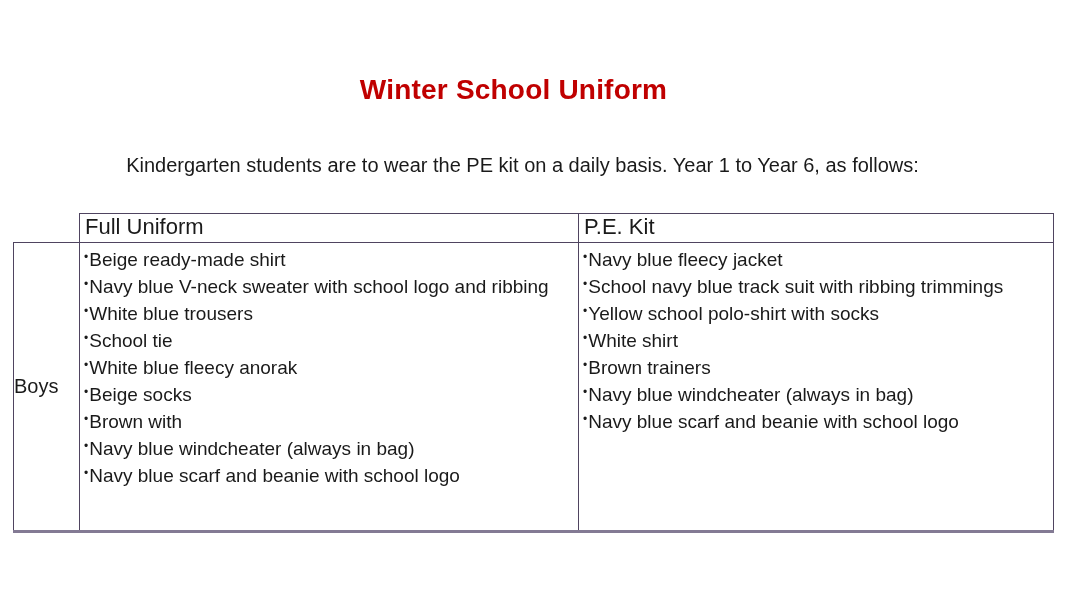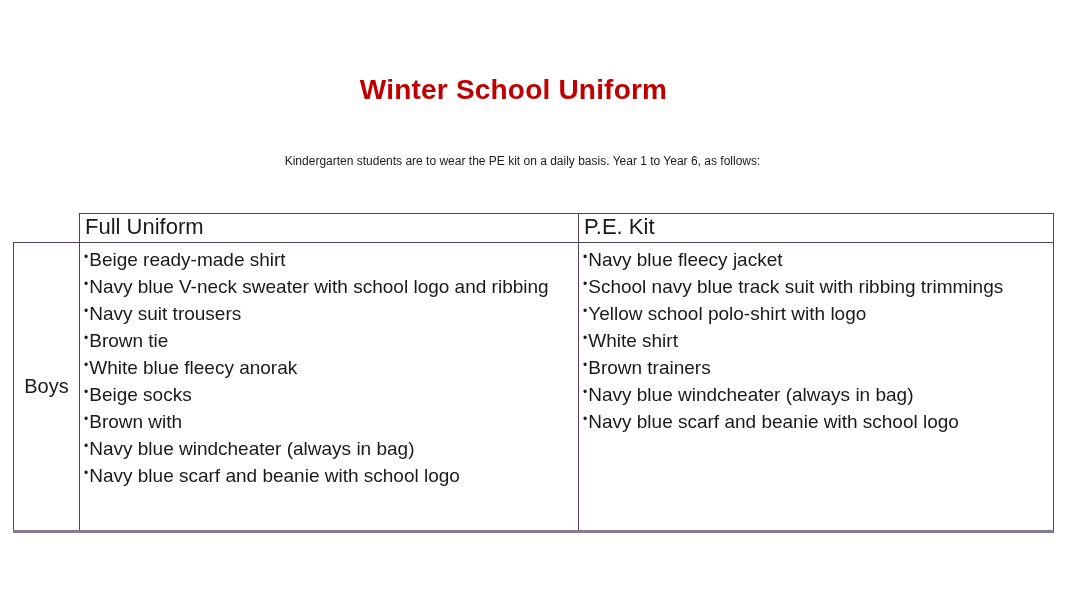--- a/index.html
+++ b/index.html
@@ -30,21 +30,21 @@
     font-size: 28px;
     font-weight: bold;
     color: var(--title-red);
     letter-spacing: 0.2px;
   }
   .intro {
     position: absolute;
     top: 154px; left: 0;
     width: 1045px;
     text-align: center;
-    font-size: 12px;
+    font-size: 20px;
     color: var(--text);
   }
   table.uniform-table {
     position: absolute;
     left: 13px; top: 213px;
     width: 1040px;
     border-collapse: collapse;
     table-layout: fixed;
     padding-left: 32px;
   }
@@ -62,21 +62,21 @@
   tr.body-row td { border-bottom: 3px solid var(--border-thick); }
   td.header-cell {
     font-size: 22px;
     line-height: 1;
     vertical-align: middle;
     padding: 1px 5px 3px 5px;
   }
   td.label-cell {
     font-size: 20px;
     vertical-align: middle;
-    text-align: center;
+    text-align: left;
   }
   td.items-cell { padding: 2px 4px; }
   ul.items-list {
     list-style: none;
     margin: 0; padding: 0;
   }
   ul.items-list li {
     font-size: 19px;
     line-height: 24px;
     white-space: nowrap;
@@ -109,34 +109,34 @@
         <td class="corner-cell"></td>
         <td class="header-cell">Full Uniform</td>
         <td class="header-cell">P.E. Kit</td>
       </tr>
       <tr class="body-row">
         <td class="label-cell">Boys</td>
         <td class="items-cell">
           <ul class="items-list">
               <li><span class="bullet">•</span><span>Beige ready-made shirt</span></li>
               <li><span class="bullet">•</span><span>Navy blue V-neck sweater with school logo and ribbing</span></li>
-              <li><span class="bullet">•</span><span>Navy suit trousers</span></li>
-              <li><span class="bullet">•</span><span>Brown tie</span></li>
+              <li><span class="bullet">•</span><span>White blue trousers</span></li>
+              <li><span class="bullet">•</span><span>School tie</span></li>
               <li><span class="bullet">•</span><span>White blue fleecy anorak</span></li>
               <li><span class="bullet">•</span><span>Beige socks</span></li>
               <li><span class="bullet">•</span><span>Brown with</span></li>
               <li><span class="bullet">•</span><span>Navy blue windcheater (always in bag)</span></li>
               <li><span class="bullet">•</span><span>Navy blue scarf and beanie with school logo</span></li>
             </ul>
         </td>
         <td class="items-cell">
           <ul class="items-list">
               <li><span class="bullet">•</span><span>Navy blue fleecy jacket</span></li>
               <li><span class="bullet">•</span><span>School navy blue track suit with ribbing trimmings</span></li>
-              <li><span class="bullet">•</span><span>Yellow school polo-shirt with logo</span></li>
+              <li><span class="bullet">•</span><span>Yellow school polo-shirt with socks</span></li>
               <li><span class="bullet">•</span><span>White shirt</span></li>
               <li><span class="bullet">•</span><span>Brown trainers</span></li>
               <li><span class="bullet">•</span><span>Navy blue windcheater (always in bag)</span></li>
               <li><span class="bullet">•</span><span>Navy blue scarf and beanie with school logo</span></li>
             </ul>
         </td>
       </tr>
     </tbody>
   </table>
 

